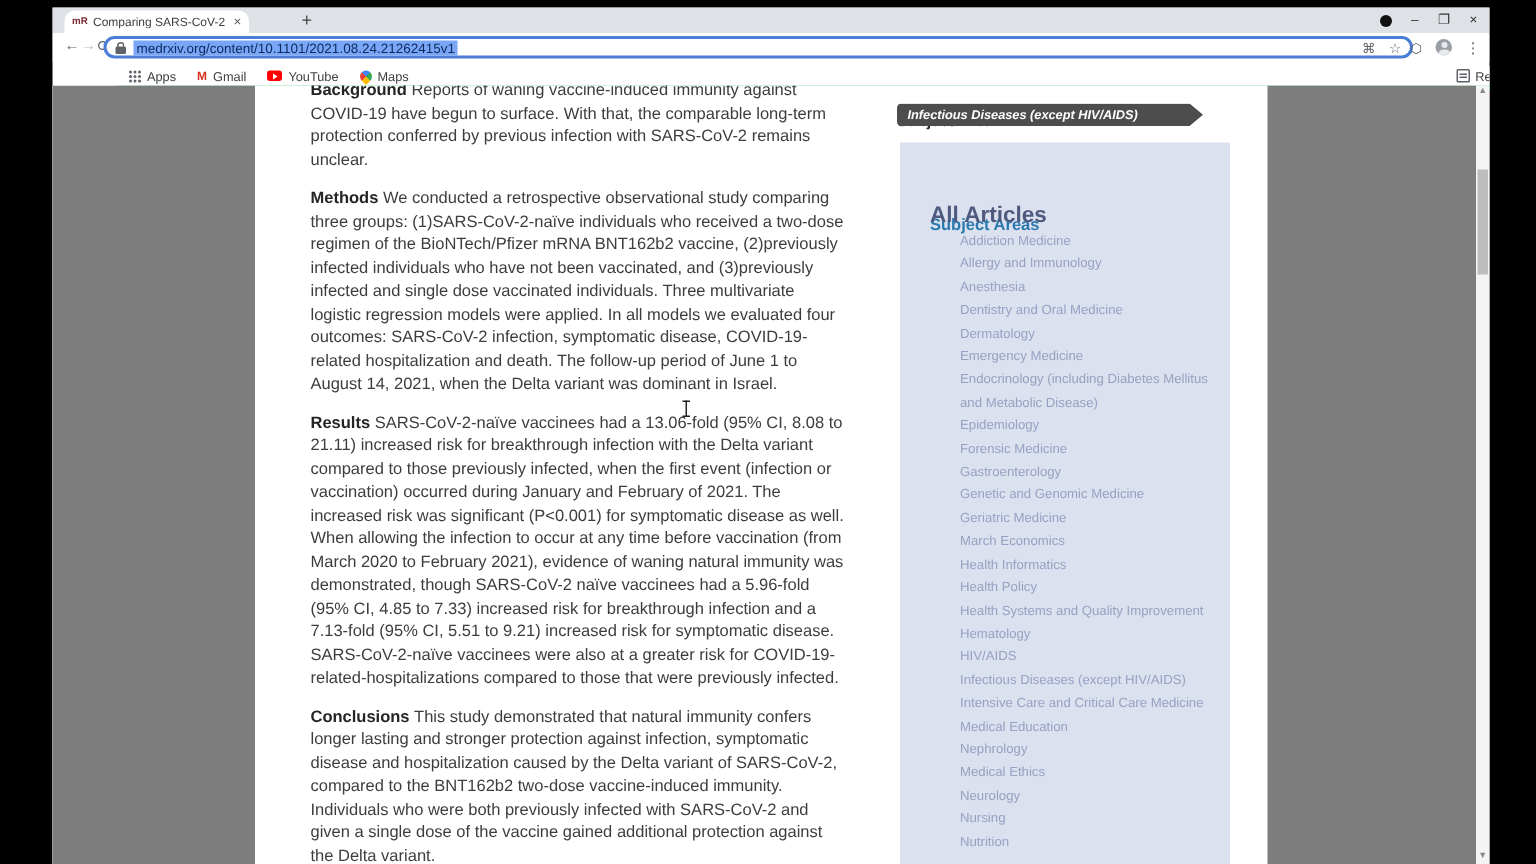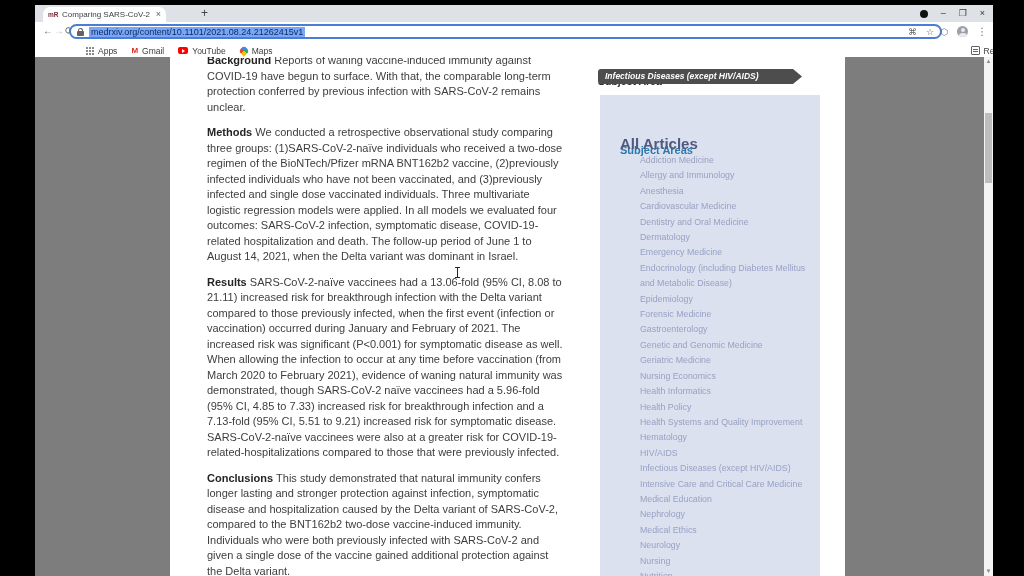--- a/index.html
+++ b/index.html
@@ -178,31 +178,30 @@
     <div class="sa-heading">Subject Area</div>
     <div class="sa-tag">Infectious Diseases (except HIV/AIDS)</div>
 
     <div class="panel">
       <div class="panel-title">Subject Areas</div>
       <div class="all-articles">All Articles</div>
       <div class="sb-list">
         <div class="sb-item">Addiction Medicine</div>
         <div class="sb-item">Allergy and Immunology</div>
         <div class="sb-item">Anesthesia</div>
-        <div class="sb-item">Cardiovascular Medicine</div>
         <div class="sb-item">Dentistry and Oral Medicine</div>
         <div class="sb-item">Dermatology</div>
         <div class="sb-item">Emergency Medicine</div>
         <div class="sb-item">Endocrinology (including Diabetes Mellitus and Metabolic Disease)</div>
         <div class="sb-item">Epidemiology</div>
         <div class="sb-item">Forensic Medicine</div>
         <div class="sb-item">Gastroenterology</div>
         <div class="sb-item">Genetic and Genomic Medicine</div>
         <div class="sb-item">Geriatric Medicine</div>
-        <div class="sb-item">Nursing Economics</div>
+        <div class="sb-item">March Economics</div>
         <div class="sb-item">Health Informatics</div>
         <div class="sb-item">Health Policy</div>
         <div class="sb-item">Health Systems and Quality Improvement</div>
         <div class="sb-item">Hematology</div>
         <div class="sb-item">HIV/AIDS</div>
         <div class="sb-item">Infectious Diseases (except HIV/AIDS)</div>
         <div class="sb-item">Intensive Care and Critical Care Medicine</div>
         <div class="sb-item">Medical Education</div>
         <div class="sb-item">Nephrology</div>
         <div class="sb-item">Medical Ethics</div>

